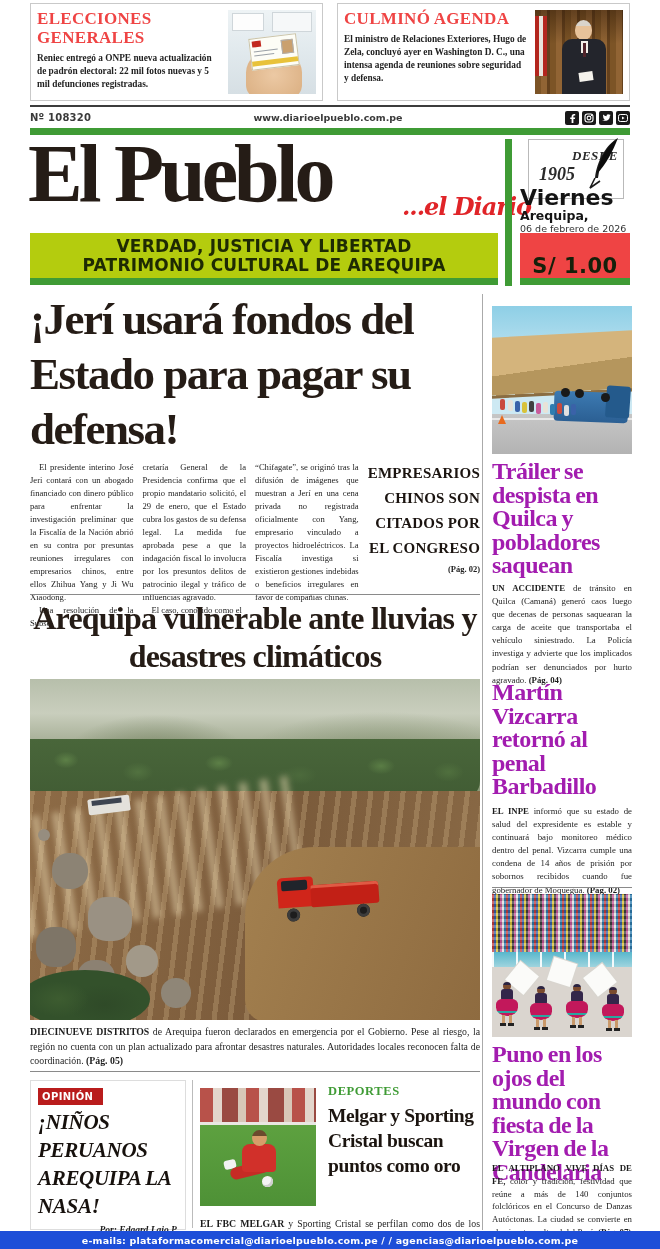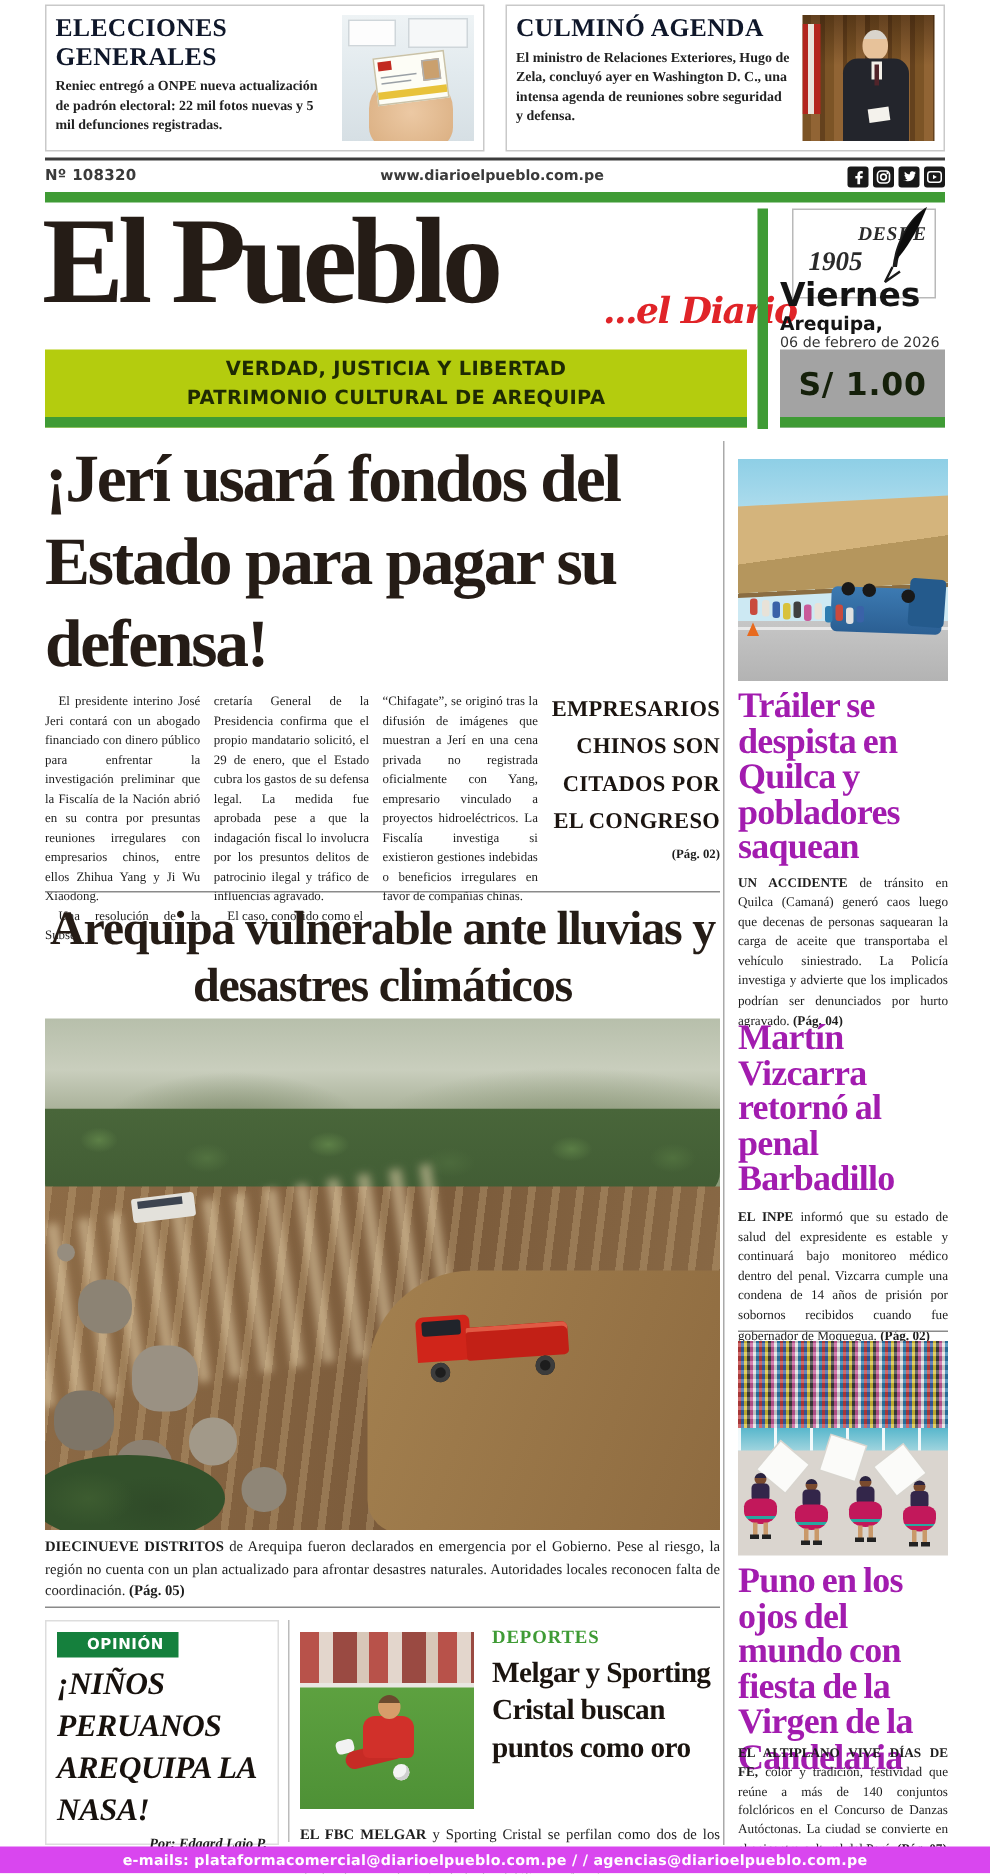--- a/index.html
+++ b/index.html
@@ -8,21 +8,21 @@
   .abs{position:absolute;}
   .sans{font-family:"DejaVu Sans","Liberation Sans",sans-serif;}
   .serif{font-family:"Liberation Serif","DejaVu Serif",serif;}
   .just{text-align:justify;}
   .b{font-weight:bold;}
 
   
   #promos{top:3px;left:30px;width:600px;height:98px;display:flex;gap:14px;}
   .promo{width:293px;box-sizing:border-box;border:1px solid #c9c9c9;display:flex;gap:7px;padding:5px 6px;background:#fff;}
   .promo-text{flex:1;}
-  .promo-title{font-weight:bold;font-size:17px;line-height:19px;color:#0f172a;letter-spacing:.3px;}
+  .promo-title{font-weight:bold;font-size:17px;line-height:19px;color:#ef4444;letter-spacing:.3px;}
   .promo-body{font-weight:bold;font-size:9.3px;line-height:13px;margin-top:5px;color:#222;}
   .promo-photo{width:88px;height:84px;align-self:center;position:relative;overflow:hidden;flex:none;}
 
   
   #ph-idcard{background:linear-gradient(#eef3f5 0%,#e2eaee 45%,#d6dfe4 100%);}
   .idc-shelf1{position:absolute;left:4px;top:3px;width:30px;height:16px;background:#fdfdfd;border:1px solid #cfd6da;}
   .idc-shelf2{position:absolute;left:44px;top:2px;width:38px;height:18px;background:#f6f8f9;border:1px solid #cfd6da;}
   .idc-hand{position:absolute;left:18px;top:40px;width:56px;height:50px;background:radial-gradient(#ecc9a4,#d9ad7f);border-radius:45% 45% 30% 30%;}
   .idc-card{position:absolute;left:22px;top:26px;width:46px;height:30px;background:#fdfdf6;border:1px solid #c9c2a8;transform:rotate(-7deg);}
   .idc-card-logo{position:absolute;left:2px;top:2px;width:9px;height:6px;background:#c22a20;}
@@ -57,23 +57,23 @@
   .since1{font-size:13px;letter-spacing:.5px;margin-left:33px;}
   .since2{font-size:18px;}
   #quill{position:absolute;right:2px;top:-6px;}
   #dateblock{left:520px;top:186px;width:112px;}
   #day{font-size:22px;font-weight:bold;color:#141414;line-height:23px;}
   #city{font-size:12.5px;font-weight:bold;color:#141414;line-height:14px;}
   #fulldate{font-size:9.5px;color:#333;line-height:11px;}
 
   #sloganbar{left:30px;top:233px;width:468px;height:45px;background:#b4cc0e;border-bottom:7px solid #3f9b35;
              display:flex;flex-direction:column;justify-content:center;align-items:center;box-sizing:content-box;}
-  .slogan{font-size:13px;font-weight:bold;color:#1e2a03;line-height:19px;letter-spacing:.2px;}
-  #pricebox{left:520px;top:233px;width:110px;height:45px;background:#a3a3a3;border-bottom:7px solid #3f9b35;
-            display:flex;align-items:center;justify-content:center;}
+  .slogan{font-size:17px;font-weight:bold;color:#1e2a03;line-height:19px;letter-spacing:.2px;}
+  #pricebox{left:520px;top:233px;width:110px;height:45px;background:#ef4444;border-bottom:7px solid #3f9b35;
+            display:flex;align-items:flex-end;justify-content:center;}
   #price{font-size:21px;font-weight:bold;color:#15200a;letter-spacing:.5px;}
 
   
   #lead-headline{left:30px;top:292px;width:450px;font-size:45px;line-height:55px;font-weight:bold;letter-spacing:-1.5px;color:#251c16;}
   #lead-cols{left:30px;top:461px;width:450px;height:130px;display:flex;gap:9px;}
   .lcol{width:105px;font-size:8.6px;line-height:13px;}
   .lcol p{margin:0;}
   .ind{text-indent:9px;}
   #hl-col{width:114px;text-align:right;}
   #hl-text{font-size:15px;line-height:25px;font-weight:bold;color:#1b1410;letter-spacing:.2px;}
@@ -117,21 +117,21 @@
   .f-wt-win{position:absolute;left:4px;top:2px;width:30px;height:5px;background:#3d4450;}
   .f-shrub{position:absolute;left:-10px;bottom:-8px;width:130px;height:58px;border-radius:50%;
            background:radial-gradient(40px 24px at 30% 50%,#3d5c30,rgba(0,0,0,0) 75%),
                       radial-gradient(50px 28px at 65% 60%,#2f4a28,rgba(0,0,0,0) 75%),#33512b;}
 
   #caption{left:30px;top:1025px;width:450px;font-size:9.8px;line-height:14.5px;}
   #hr2{left:30px;top:1071px;width:450px;}
 
   
   #opinion{left:30px;top:1080px;width:156px;height:150px;border:1px solid #ddd;box-sizing:border-box;padding:5px 7px;}
-  #opinion-label{display:inline-block;background:#15803d;color:#fff;font-weight:bold;font-size:10px;padding:3px 10px 3px 20px;letter-spacing:.4px;}
+  #opinion-label{display:inline-block;background:#b91c1c;color:#fff;font-weight:bold;font-size:10px;padding:3px 10px 3px 4px;letter-spacing:.4px;}
   #opinion-headline{font-style:italic;font-weight:bold;font-size:21px;line-height:28px;margin-top:3px;color:#17110d;letter-spacing:-.3px;}
   #opinion-byline{text-align:right;font-style:italic;font-weight:bold;font-size:9.5px;margin-top:5px;border-bottom:3px double #555;padding-bottom:4px;}
   #vr-bottom{left:192px;top:1080px;width:1px;height:148px;background:#bbb;}
 
   
   #sports{left:200px;top:1076px;width:280px;height:156px;}
   #ph-soccer{position:absolute;left:0;top:12px;width:116px;height:118px;overflow:hidden;background:linear-gradient(#64a844,#4e9136);}
   .s-crowd{position:absolute;top:0;left:0;width:100%;height:36px;
            background:repeating-linear-gradient(90deg,#b8524a 0 13px,#e3d6cc 13px 22px,#9a4a42 22px 38px,#d8c7b8 38px 46px);}
   .s-rail{position:absolute;top:34px;left:0;width:100%;height:3px;background:#e9e7e2;}
@@ -175,21 +175,21 @@
   .dancer{position:absolute;width:22px;height:46px;}
   .dc-head{position:absolute;left:7px;top:0;width:8px;height:8px;border-radius:50%;background:linear-gradient(#2b2340 0 40%,#7a4a2e 40%);}
   .dc-torso{position:absolute;left:5px;top:7px;width:12px;height:12px;background:#33264a;border-radius:3px;}
   .dc-skirt{position:absolute;left:0;top:17px;width:22px;height:17px;background:linear-gradient(#c2185b 0 70%,#2aa7a0 70% 80%,#c2185b 80%);border-radius:30% 30% 50% 50%;}
   .dc-leg{position:absolute;left:6px;top:33px;width:2.5px;height:9px;background:#c9996a;box-shadow:7px 0 0 #c9996a;}
   .dc-shoe{position:absolute;left:4px;top:41px;width:6px;height:3px;background:#222;box-shadow:8px 0 0 #222;}
 
   #sb-h3{top:1043px;} #sb-b3{top:1162px;line-height:12.8px;}
 
   
-  #footer{left:0;top:1231px;width:660px;height:18px;background:#d946ef;display:flex;align-items:center;justify-content:center;}
+  #footer{left:0;top:1231px;width:660px;height:18px;background:#1d4ed8;display:flex;align-items:center;justify-content:center;}
   #footer-text{color:#fff;font-weight:bold;font-size:9.5px;letter-spacing:.2px;font-family:"DejaVu Sans",sans-serif;}
 </style>
 </head>
 <body>
 
 <div id="page">
 
   <div id="promos" class="abs">
     <div class="promo">
       <div class="promo-text">

